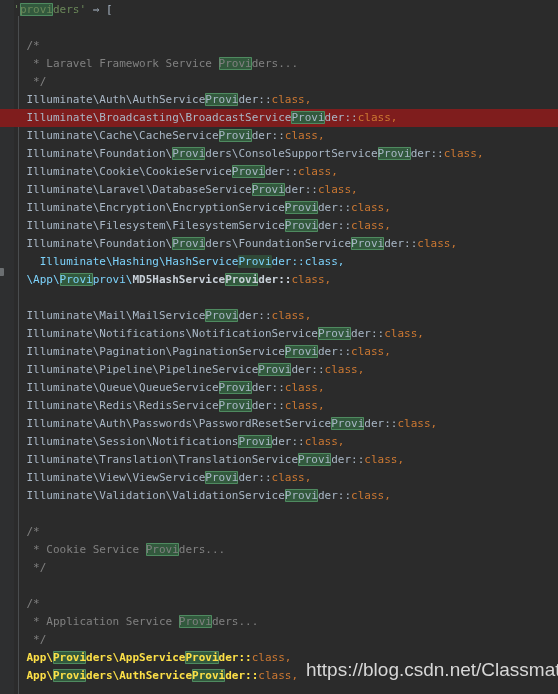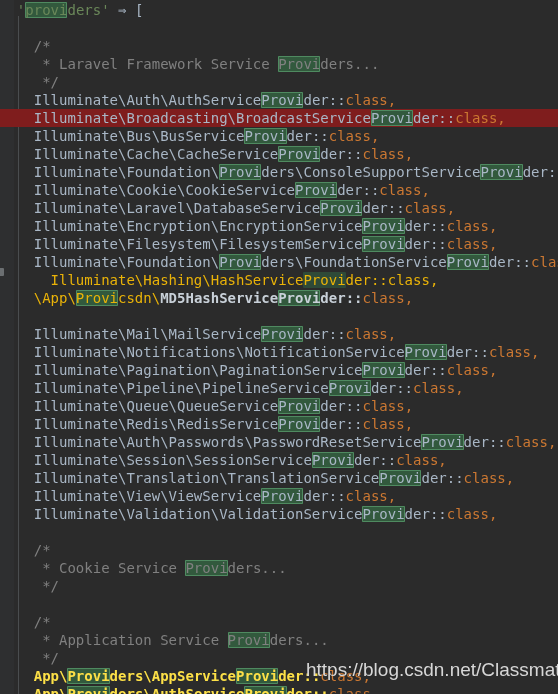--- a/index.html
+++ b/index.html
@@ -56,35 +56,35 @@
     position: absolute;
     left: 0;
     top: 0;
     right: 0;
     padding-top: 1px;
   }
 
   .line {
     height: 18px;
     line-height: 18px;
-    font-size: 14px;
+    font-size: 11px;
     white-space: pre;
     color: #a9b7c6;
     padding-left: 0;
   }
   .line.current {
     background: #7f1d1d;
   }
 
   
   .t-plain    { color: #a9b7c6; }
   .t-comment  { color: #808080; }
   .t-string   { color: #6a8759; }
   .t-keyword  { color: #cc7832; }
-  .t-dim      { color: #eab308; }
+  .t-dim      { color: #7dd3fc; }
   .t-bold     { color: #c8d0d8; font-weight: bold; }
   .t-boldplain{ color: #fde047; font-weight: bold; }
 
   
   .hl {
     background: #32593d;
     border-radius: 1px;
     box-shadow: 0 0 0 1px #4f8a60 inset;
   }
   .hl-dim {
@@ -113,39 +113,38 @@
   <div class="edge-marker"></div>
 
   <div class="code" id="code-lines">
       <div class="line"><span class="t-plain">  </span><span class="t-string">'</span><span class="t-string hl">provi</span><span class="t-string">ders'</span><span class="t-plain"> ⇒ [</span></div>
       <div class="line">&nbsp;</div>
       <div class="line"><span class="t-comment">    /*</span></div>
       <div class="line"><span class="t-comment">     * Laravel Framework Service </span><span class="t-comment hl">Provi</span><span class="t-comment">ders...</span></div>
       <div class="line"><span class="t-comment">     */</span></div>
       <div class="line"><span class="t-plain">    Illuminate\Auth\AuthService</span><span class="t-plain hl">Provi</span><span class="t-plain">der::</span><span class="t-keyword">class</span><span class="t-keyword">,</span></div>
       <div class="line current"><span class="t-plain">    Illuminate\Broadcasting\BroadcastService</span><span class="t-plain hl">Provi</span><span class="t-plain">der::</span><span class="t-keyword">class</span><span class="t-keyword">,</span></div>
-      <div class="line"><span class="t-plain">    Illuminate\Bus\BusService</span><span class="t-plain hl">Provi</span><span class="t-plain">der::</span><span class="t-keyword">class</span><span class="t-keyword">,</span></div>
       <div class="line"><span class="t-plain">    Illuminate\Cache\CacheService</span><span class="t-plain hl">Provi</span><span class="t-plain">der::</span><span class="t-keyword">class</span><span class="t-keyword">,</span></div>
       <div class="line"><span class="t-plain">    Illuminate\Foundation\</span><span class="t-plain hl">Provi</span><span class="t-plain">ders\ConsoleSupportService</span><span class="t-plain hl">Provi</span><span class="t-plain">der::</span><span class="t-keyword">class</span><span class="t-keyword">,</span></div>
       <div class="line"><span class="t-plain">    Illuminate\Cookie\CookieService</span><span class="t-plain hl">Provi</span><span class="t-plain">der::</span><span class="t-keyword">class</span><span class="t-keyword">,</span></div>
       <div class="line"><span class="t-plain">    Illuminate\Laravel\DatabaseService</span><span class="t-plain hl">Provi</span><span class="t-plain">der::</span><span class="t-keyword">class</span><span class="t-keyword">,</span></div>
       <div class="line"><span class="t-plain">    Illuminate\Encryption\EncryptionService</span><span class="t-plain hl">Provi</span><span class="t-plain">der::</span><span class="t-keyword">class</span><span class="t-keyword">,</span></div>
       <div class="line"><span class="t-plain">    Illuminate\Filesystem\FilesystemService</span><span class="t-plain hl">Provi</span><span class="t-plain">der::</span><span class="t-keyword">class</span><span class="t-keyword">,</span></div>
       <div class="line"><span class="t-plain">    Illuminate\Foundation\</span><span class="t-plain hl">Provi</span><span class="t-plain">ders\FoundationService</span><span class="t-plain hl">Provi</span><span class="t-plain">der::</span><span class="t-keyword">class</span><span class="t-keyword">,</span></div>
       <div class="line"><span class="t-dim">      Illuminate\Hashing\HashService</span><span class="t-dim hl-dim">Provi</span><span class="t-dim">der::class,</span></div>
-      <div class="line"><span class="t-dim">    \App\</span><span class="t-dim hl">Provi</span><span class="t-dim">csdn\</span><span class="t-bold">MD5HashService</span><span class="t-bold hl">Provi</span><span class="t-bold">der::</span><span class="t-keyword">class</span><span class="t-keyword">,</span></div>
+      <div class="line"><span class="t-dim">    \App\</span><span class="t-dim hl">Provi</span><span class="t-dim">provi\</span><span class="t-bold">MD5HashService</span><span class="t-bold hl">Provi</span><span class="t-bold">der::</span><span class="t-keyword">class</span><span class="t-keyword">,</span></div>
       <div class="line">&nbsp;</div>
       <div class="line"><span class="t-plain">    Illuminate\Mail\MailService</span><span class="t-plain hl">Provi</span><span class="t-plain">der::</span><span class="t-keyword">class</span><span class="t-keyword">,</span></div>
       <div class="line"><span class="t-plain">    Illuminate\Notifications\NotificationService</span><span class="t-plain hl">Provi</span><span class="t-plain">der::</span><span class="t-keyword">class</span><span class="t-keyword">,</span></div>
       <div class="line"><span class="t-plain">    Illuminate\Pagination\PaginationService</span><span class="t-plain hl">Provi</span><span class="t-plain">der::</span><span class="t-keyword">class</span><span class="t-keyword">,</span></div>
       <div class="line"><span class="t-plain">    Illuminate\Pipeline\PipelineService</span><span class="t-plain hl">Provi</span><span class="t-plain">der::</span><span class="t-keyword">class</span><span class="t-keyword">,</span></div>
       <div class="line"><span class="t-plain">    Illuminate\Queue\QueueService</span><span class="t-plain hl">Provi</span><span class="t-plain">der::</span><span class="t-keyword">class</span><span class="t-keyword">,</span></div>
       <div class="line"><span class="t-plain">    Illuminate\Redis\RedisService</span><span class="t-plain hl">Provi</span><span class="t-plain">der::</span><span class="t-keyword">class</span><span class="t-keyword">,</span></div>
       <div class="line"><span class="t-plain">    Illuminate\Auth\Passwords\PasswordResetService</span><span class="t-plain hl">Provi</span><span class="t-plain">der::</span><span class="t-keyword">class</span><span class="t-keyword">,</span></div>
-      <div class="line"><span class="t-plain">    Illuminate\Session\SessionService</span><span class="t-plain hl">Provi</span><span class="t-plain">der::</span><span class="t-keyword">class</span><span class="t-keyword">,</span></div>
+      <div class="line"><span class="t-plain">    Illuminate\Session\Notifications</span><span class="t-plain hl">Provi</span><span class="t-plain">der::</span><span class="t-keyword">class</span><span class="t-keyword">,</span></div>
       <div class="line"><span class="t-plain">    Illuminate\Translation\TranslationService</span><span class="t-plain hl">Provi</span><span class="t-plain">der::</span><span class="t-keyword">class</span><span class="t-keyword">,</span></div>
       <div class="line"><span class="t-plain">    Illuminate\View\ViewService</span><span class="t-plain hl">Provi</span><span class="t-plain">der::</span><span class="t-keyword">class</span><span class="t-keyword">,</span></div>
       <div class="line"><span class="t-plain">    Illuminate\Validation\ValidationService</span><span class="t-plain hl">Provi</span><span class="t-plain">der::</span><span class="t-keyword">class</span><span class="t-keyword">,</span></div>
       <div class="line">&nbsp;</div>
       <div class="line"><span class="t-comment">    /*</span></div>
       <div class="line"><span class="t-comment">     * Cookie Service </span><span class="t-comment hl">Provi</span><span class="t-comment">ders...</span></div>
       <div class="line"><span class="t-comment">     */</span></div>
       <div class="line">&nbsp;</div>
       <div class="line"><span class="t-comment">    /*</span></div>
       <div class="line"><span class="t-comment">     * Application Service </span><span class="t-comment hl">Provi</span><span class="t-comment">ders...</span></div>

